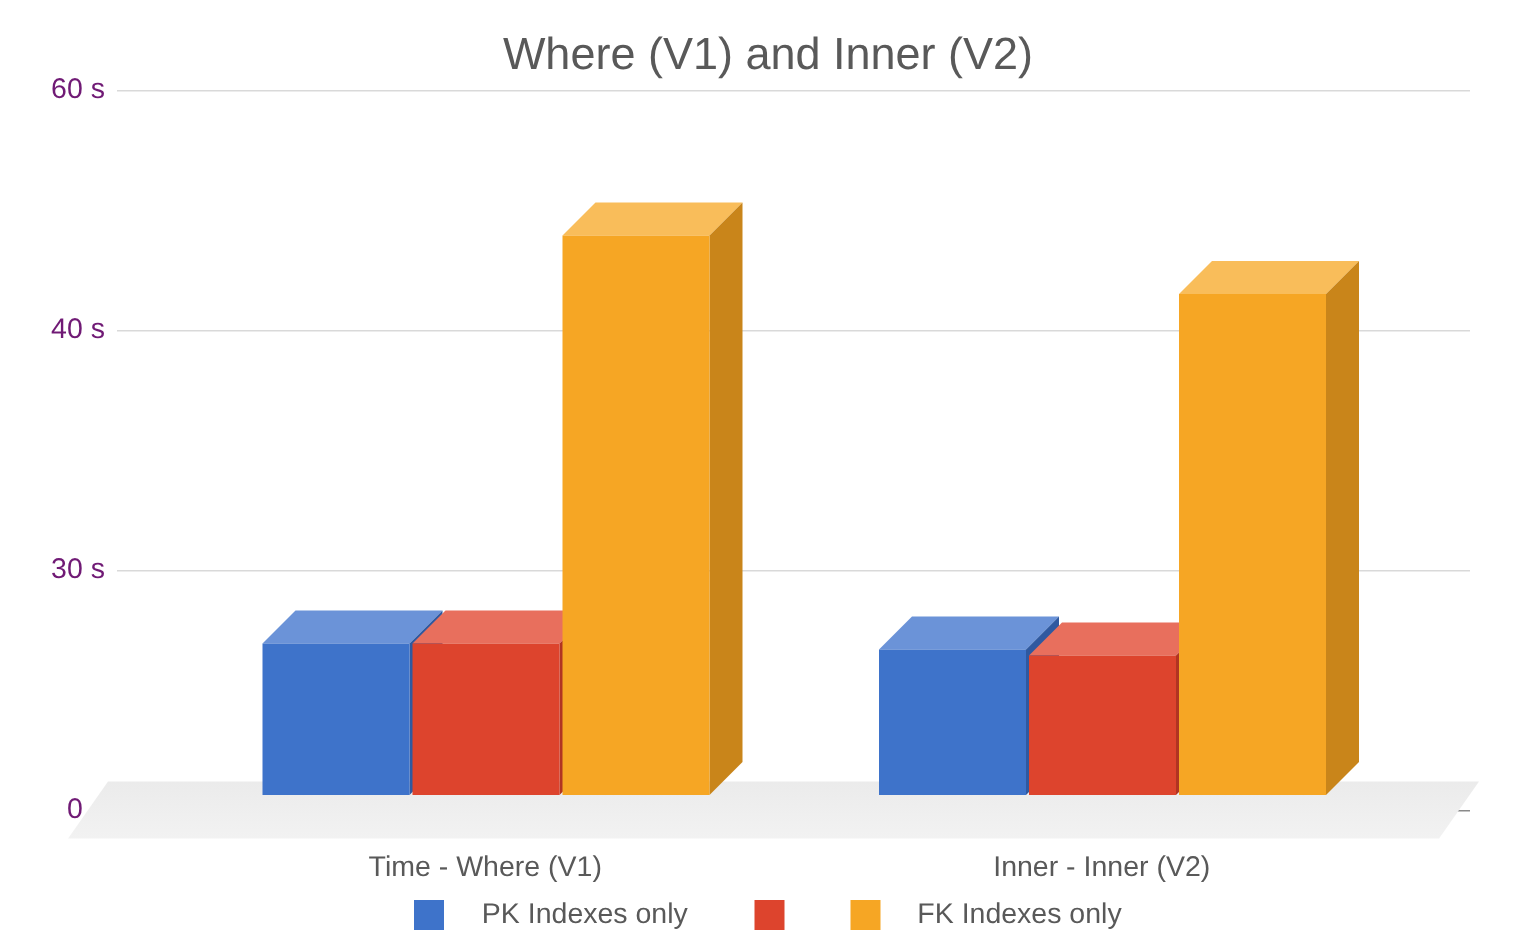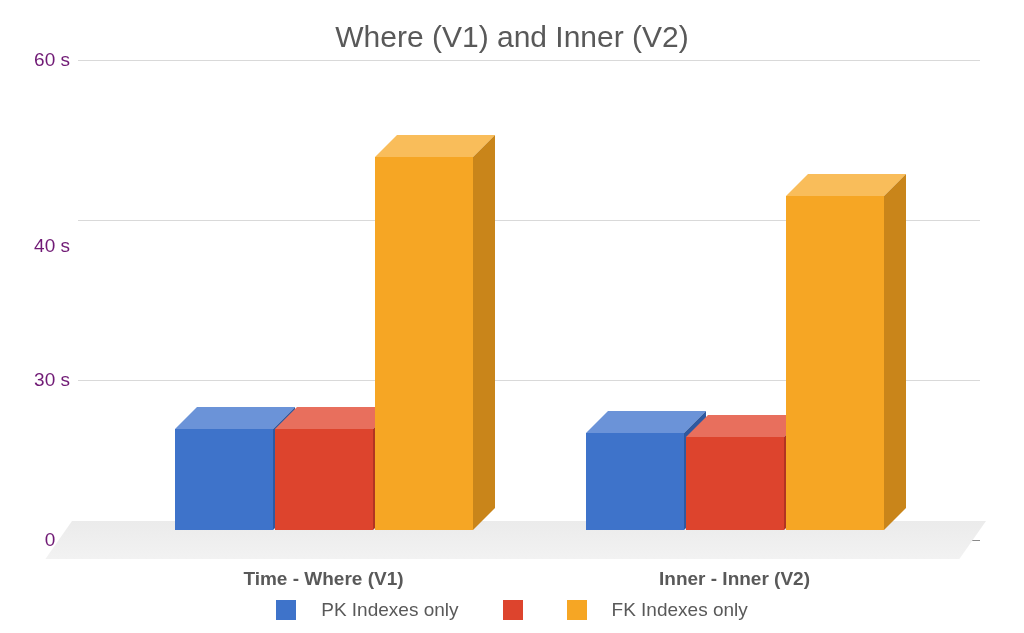--- a/index.html
+++ b/index.html
@@ -119,21 +119,20 @@
   .c-orange .top3d  { background: #f9bd5a; }
   .c-orange .side3d { background: #c9851a; }
   
   .x-labels {
     position: absolute;
     left: 0; right: 0;
     bottom: -50px;
     display: flex;
     justify-content: space-around;
     padding: 0 40px;
-    font-weight: bold;
   }
   .x-label {
     font-size: 19px;
     color: #595959;
     text-align: center;
     width: 320px;
   }
   
   .legend {
     position: absolute;
@@ -162,21 +161,21 @@
 <body>
 
 <div class="chart-wrap">
   <div class="title">Where (V1) and Inner (V2)</div>
 
   <div class="plot">
 
     <div class="y-ticks" id="yticks">
         <div class="y-tick" style="top: 100%;">0 s</div>
         <div class="y-tick" style="top: 66.6667%;">30 s</div>
-        <div class="y-tick" style="top: 33.3333%; margin-top: 26px;">40 s</div>
+        <div class="y-tick" style="top: 33.3333%;">40 s</div>
         <div class="y-tick" style="top: 0%;">60 s</div>
       </div>
     <div id="gridlines">
         <div class="gridline baseline" style="top: 100%;"></div>
         <div class="gridline" style="top: 66.6667%;"></div>
         <div class="gridline" style="top: 33.3333%;"></div>
         <div class="gridline" style="top: 0%;"></div>
       </div>
 
     <div class="floor"></div>

